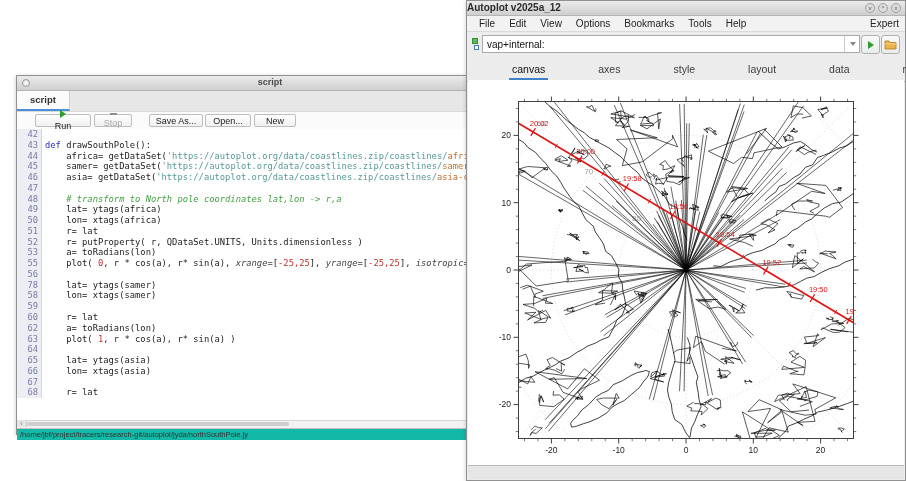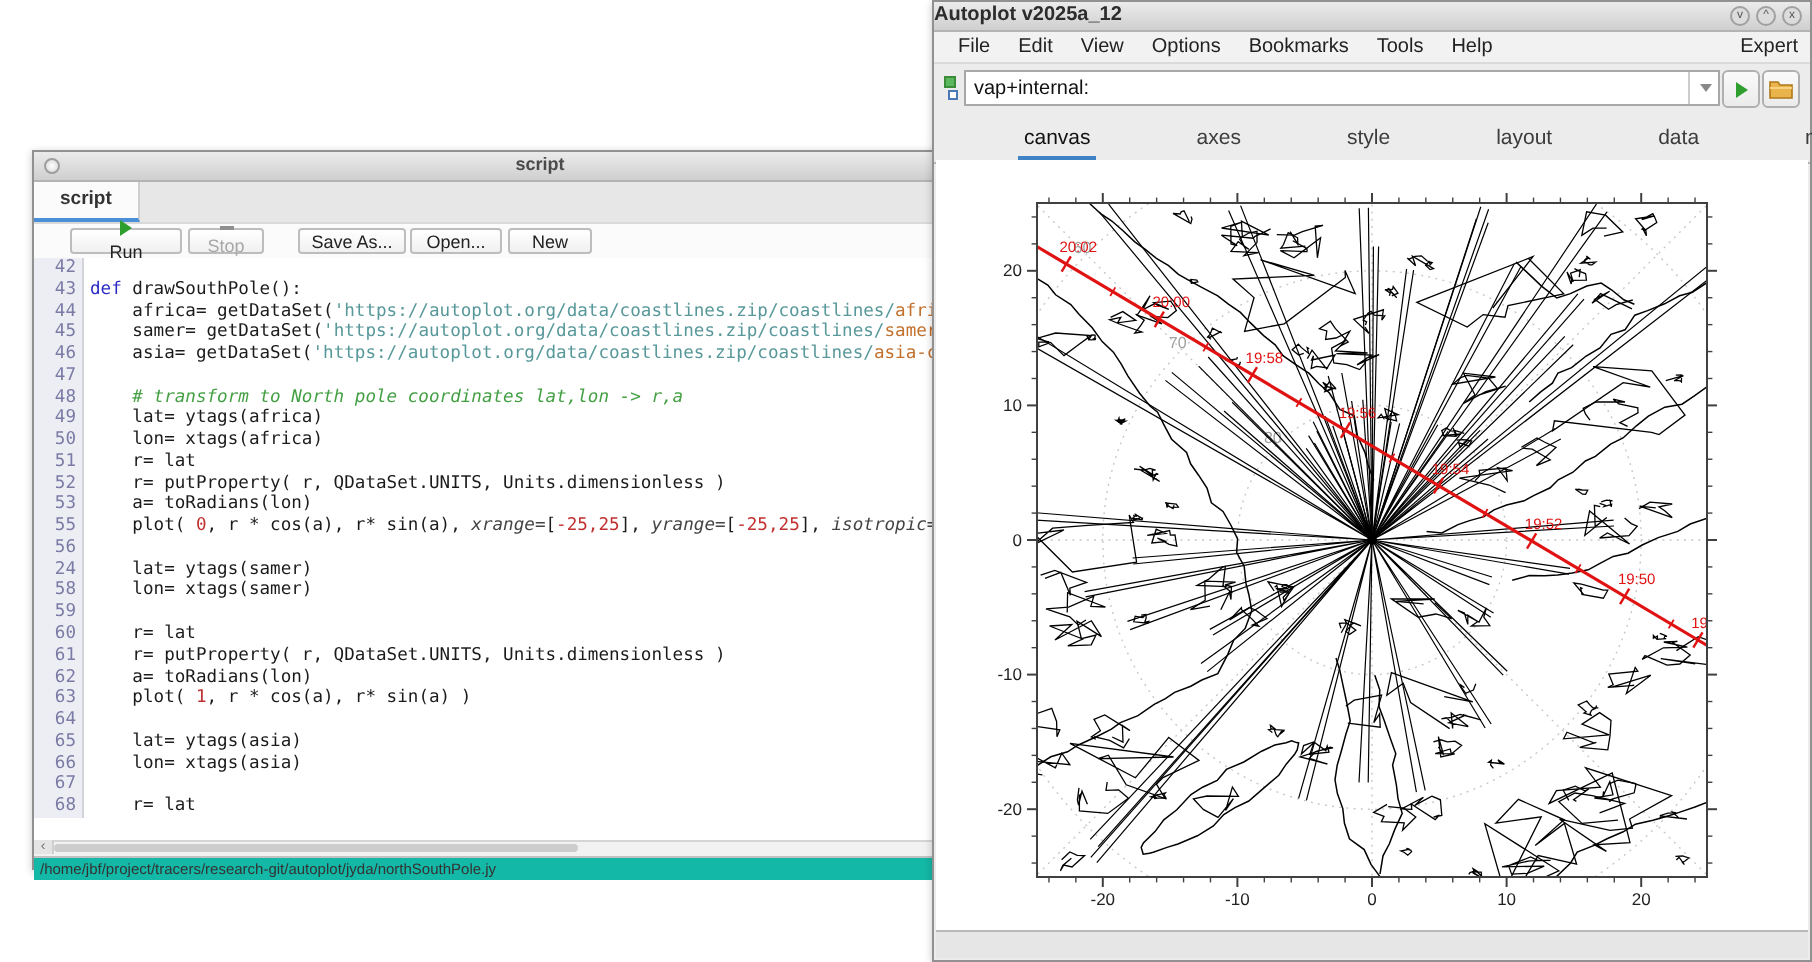--- a/index.html
+++ b/index.html
@@ -119,25 +119,24 @@
         <div class="crow"><span class="ln">46</span><span class="cd"><span class="pl">    asia= getDataSet(</span><span class="s1">'https://autoplot.org/data/coastlines.zip/coastlines/</span><span class="s2">asia-cil.txt'</span></span></div>
         <div class="crow"><span class="ln">47</span><span class="cd"></span></div>
         <div class="crow"><span class="ln">48</span><span class="cd"><span class="co">    # transform to North pole coordinates lat,lon -&gt; r,a</span></span></div>
         <div class="crow"><span class="ln">49</span><span class="cd"><span class="pl">    lat= ytags(africa)</span></span></div>
         <div class="crow"><span class="ln">50</span><span class="cd"><span class="pl">    lon= xtags(africa)</span></span></div>
         <div class="crow"><span class="ln">51</span><span class="cd"><span class="pl">    r= lat</span></span></div>
         <div class="crow"><span class="ln">52</span><span class="cd"><span class="pl">    r= putProperty( r, QDataSet.UNITS, Units.dimensionless )</span></span></div>
         <div class="crow"><span class="ln">53</span><span class="cd"><span class="pl">    a= toRadians(lon)</span></span></div>
         <div class="crow"><span class="ln">55</span><span class="cd"><span class="pl">    plot( </span><span class="nu">0</span><span class="pl">, r * cos(a), r* sin(a), </span><span class="it">xrange=</span><span class="pl">[</span><span class="nu">-25,25</span><span class="pl">], </span><span class="it">yrange=</span><span class="pl">[</span><span class="nu">-25,25</span><span class="pl">], </span><span class="it">isotropic=True</span></span></div>
         <div class="crow"><span class="ln">56</span><span class="cd"></span></div>
-        <div class="crow"><span class="ln">24</span><span class="cd"><span class="pl">    lat= ytags(samer)</span></span></div>
+        <div class="crow"><span class="ln">78</span><span class="cd"><span class="pl">    lat= ytags(samer)</span></span></div>
         <div class="crow"><span class="ln">58</span><span class="cd"><span class="pl">    lon= xtags(samer)</span></span></div>
         <div class="crow"><span class="ln">59</span><span class="cd"></span></div>
         <div class="crow"><span class="ln">60</span><span class="cd"><span class="pl">    r= lat</span></span></div>
-        <div class="crow"><span class="ln">61</span><span class="cd"><span class="pl">    r= putProperty( r, QDataSet.UNITS, Units.dimensionless )</span></span></div>
         <div class="crow"><span class="ln">62</span><span class="cd"><span class="pl">    a= toRadians(lon)</span></span></div>
         <div class="crow"><span class="ln">63</span><span class="cd"><span class="pl">    plot( </span><span class="nu">1</span><span class="pl">, r * cos(a), r* sin(a) )</span></span></div>
         <div class="crow"><span class="ln">64</span><span class="cd"></span></div>
         <div class="crow"><span class="ln">65</span><span class="cd"><span class="pl">    lat= ytags(asia)</span></span></div>
         <div class="crow"><span class="ln">66</span><span class="cd"><span class="pl">    lon= xtags(asia)</span></span></div>
         <div class="crow"><span class="ln">67</span><span class="cd"></span></div>
         <div class="crow"><span class="ln">68</span><span class="cd"><span class="pl">    r= lat</span></span></div>
       </div>
     <div class="hscroll">
       <span class="hs-arrow">‹</span>

